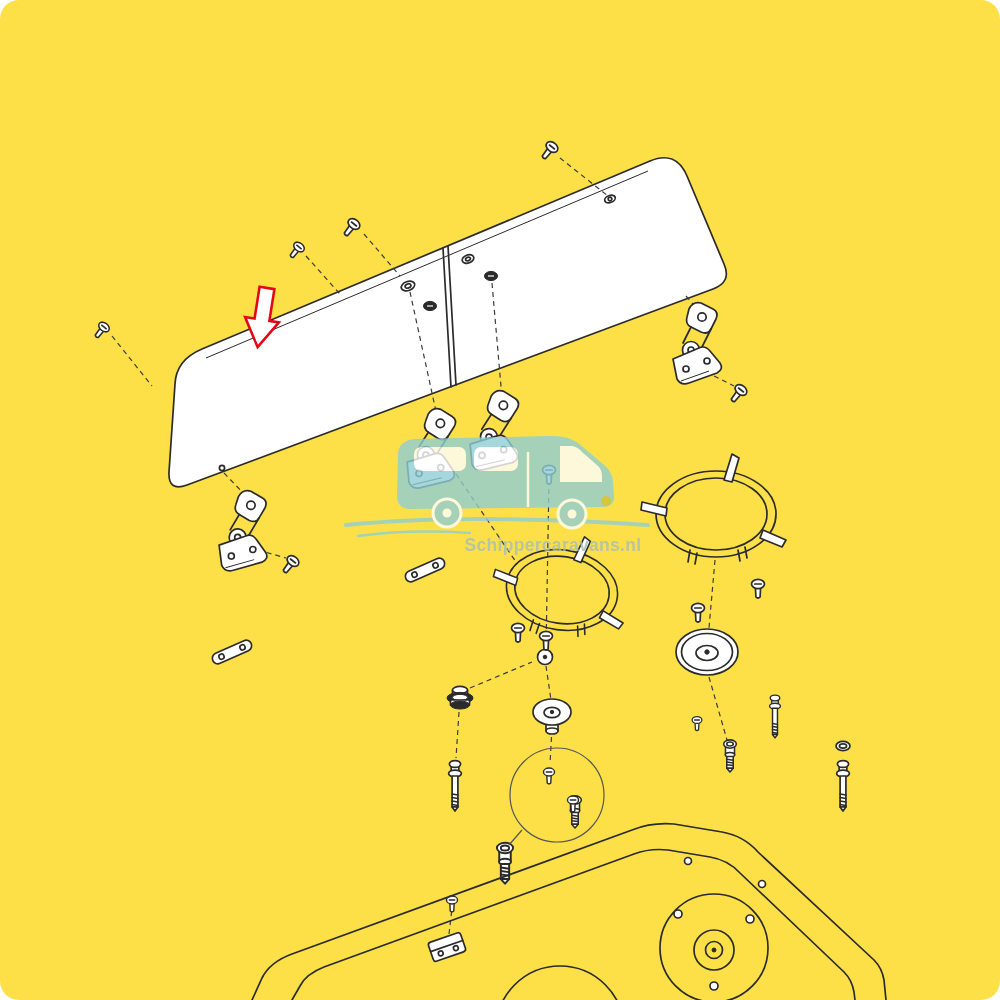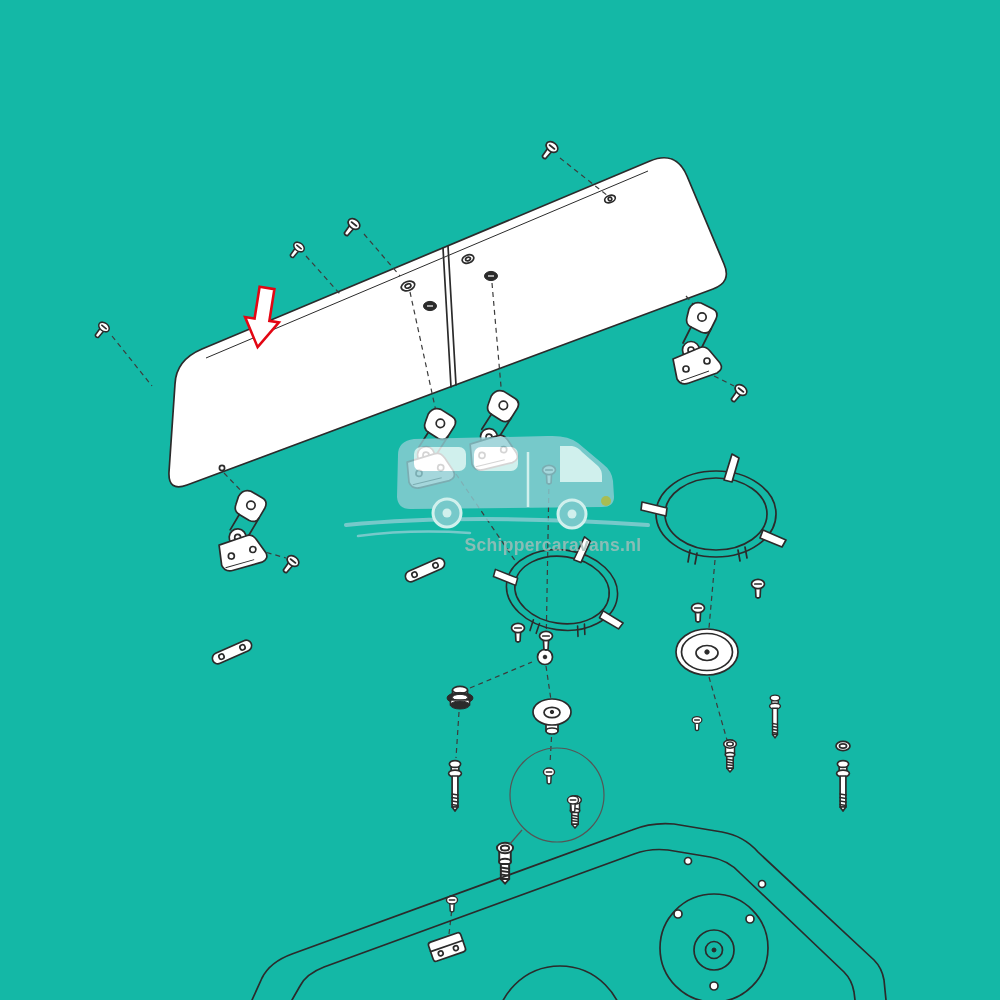--- a/index.html
+++ b/index.html
@@ -1,16 +1,16 @@
 <!DOCTYPE html>
 <html><head>
 <meta charset="utf-8">
 <style>
   html,body{margin:0;padding:0;background:#ffffff;}
-  .canvas{position:relative;width:1000px;height:1000px;background:#14b8a6;overflow:hidden;}
+  .canvas{position:relative;width:1000px;height:1000px;background:#fde047;overflow:hidden;border-radius:19px;}
   svg{position:absolute;left:0;top:0;}
   svg text{font-family:"Liberation Sans",sans-serif;}
   .ln{stroke:#2b2b2b;stroke-width:1.7;fill:none;stroke-linecap:round;stroke-linejoin:round;}
   .fw{stroke:#2b2b2b;stroke-width:1.7;fill:#ffffff;stroke-linejoin:round;}
   .thin{stroke:#2b2b2b;stroke-width:1;fill:none;}
   .dash{stroke:#3c3c3c;stroke-width:1.2;fill:none;stroke-dasharray:5 4;}
   .dark{fill:#2b2b2b;stroke:#2b2b2b;stroke-width:1;}
 </style>
 </head>
 <body>

